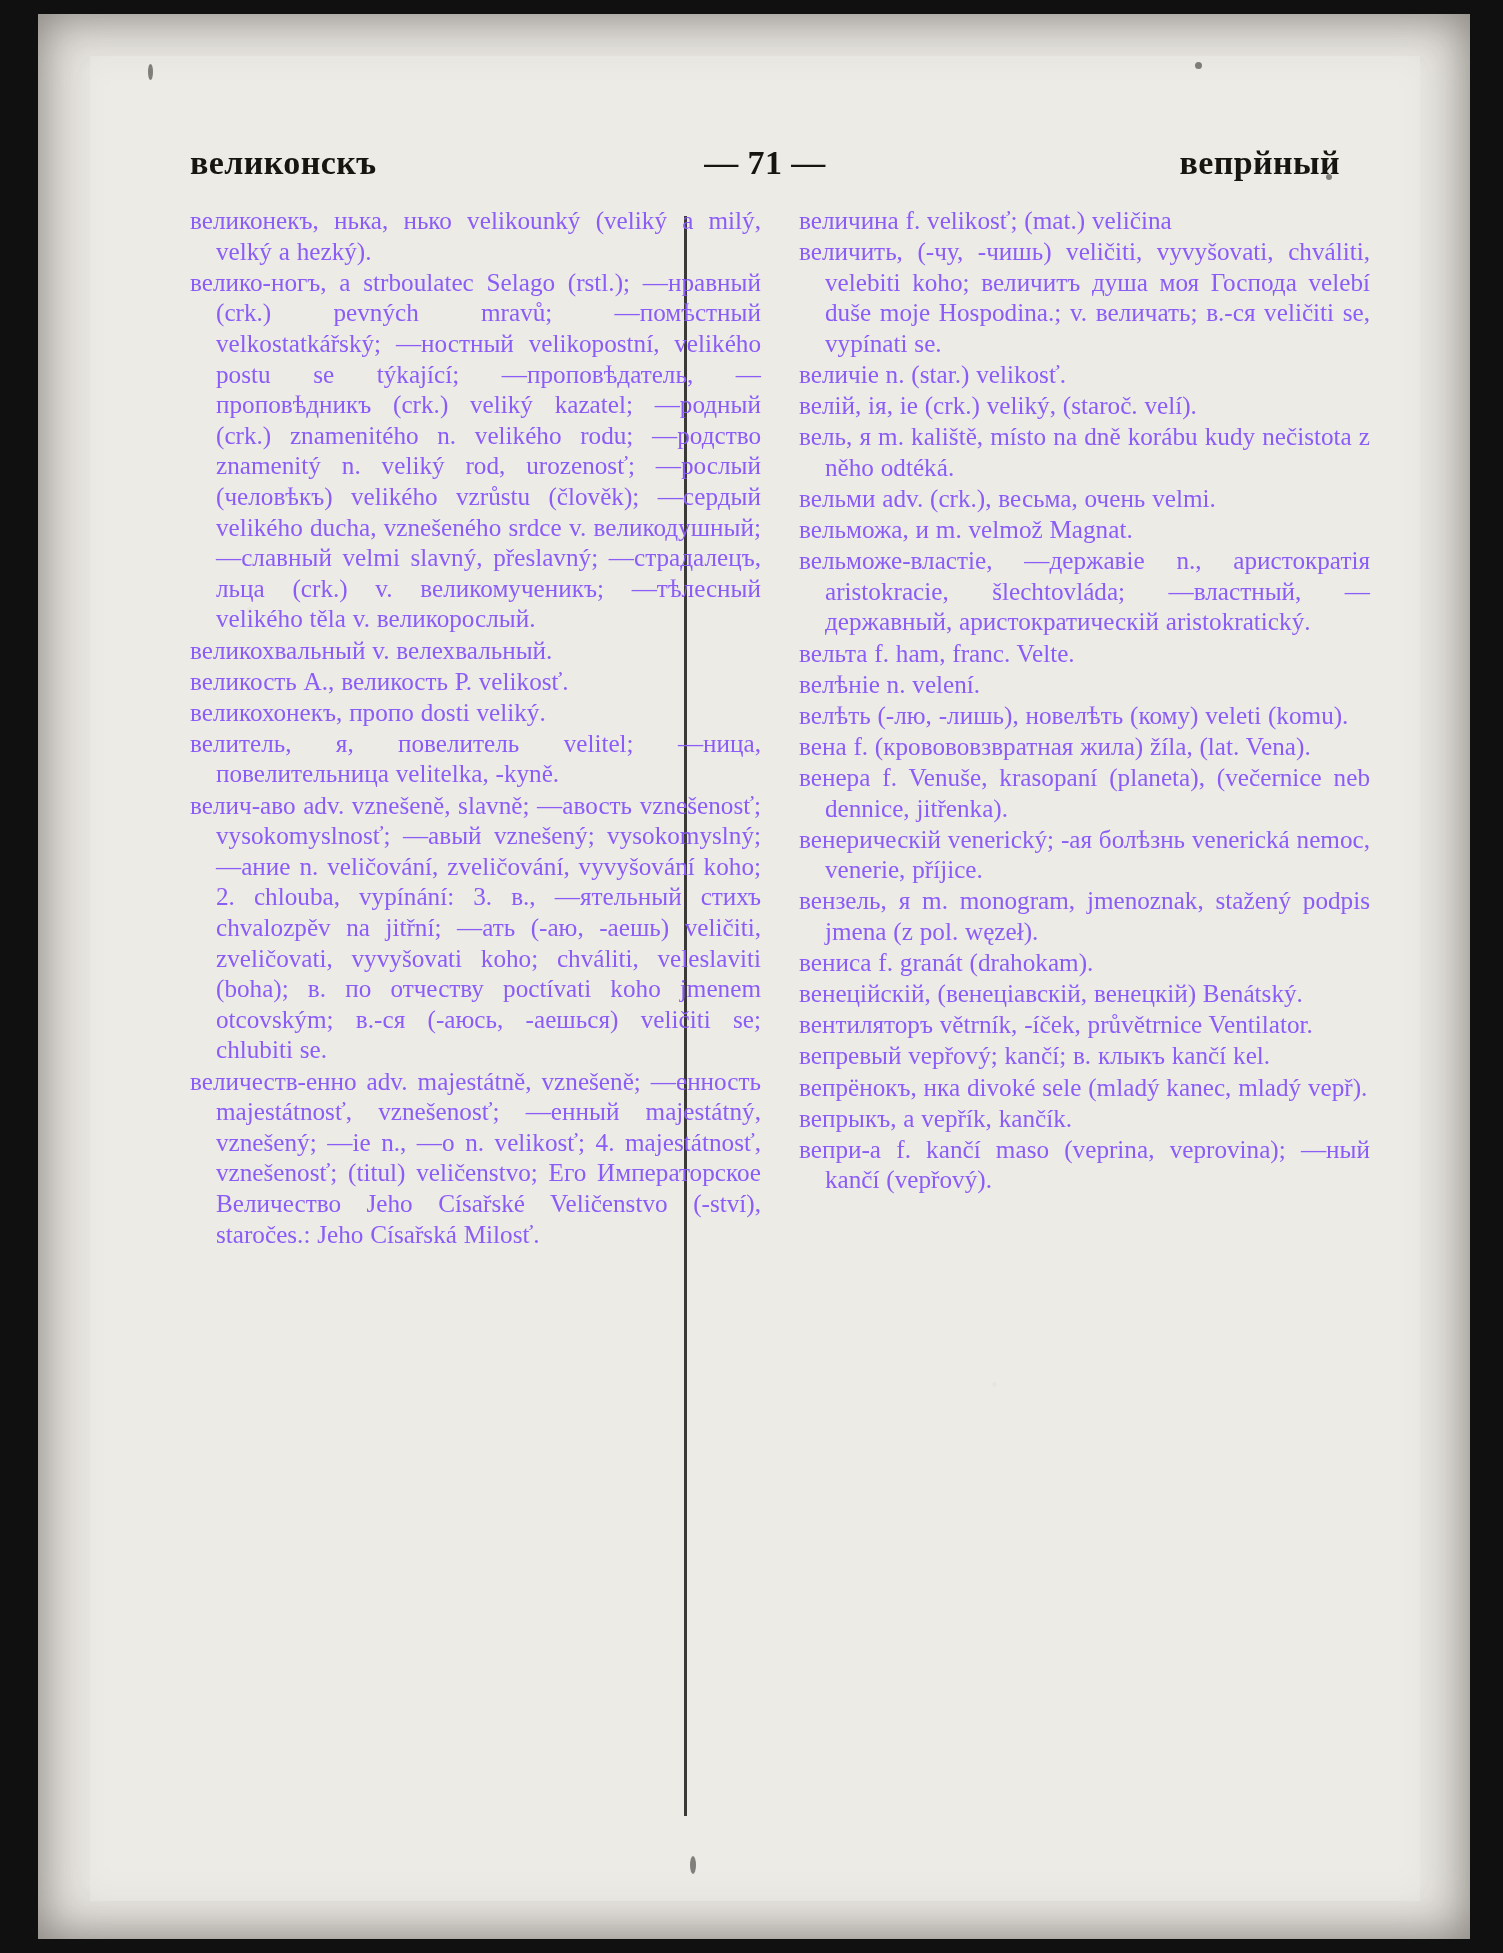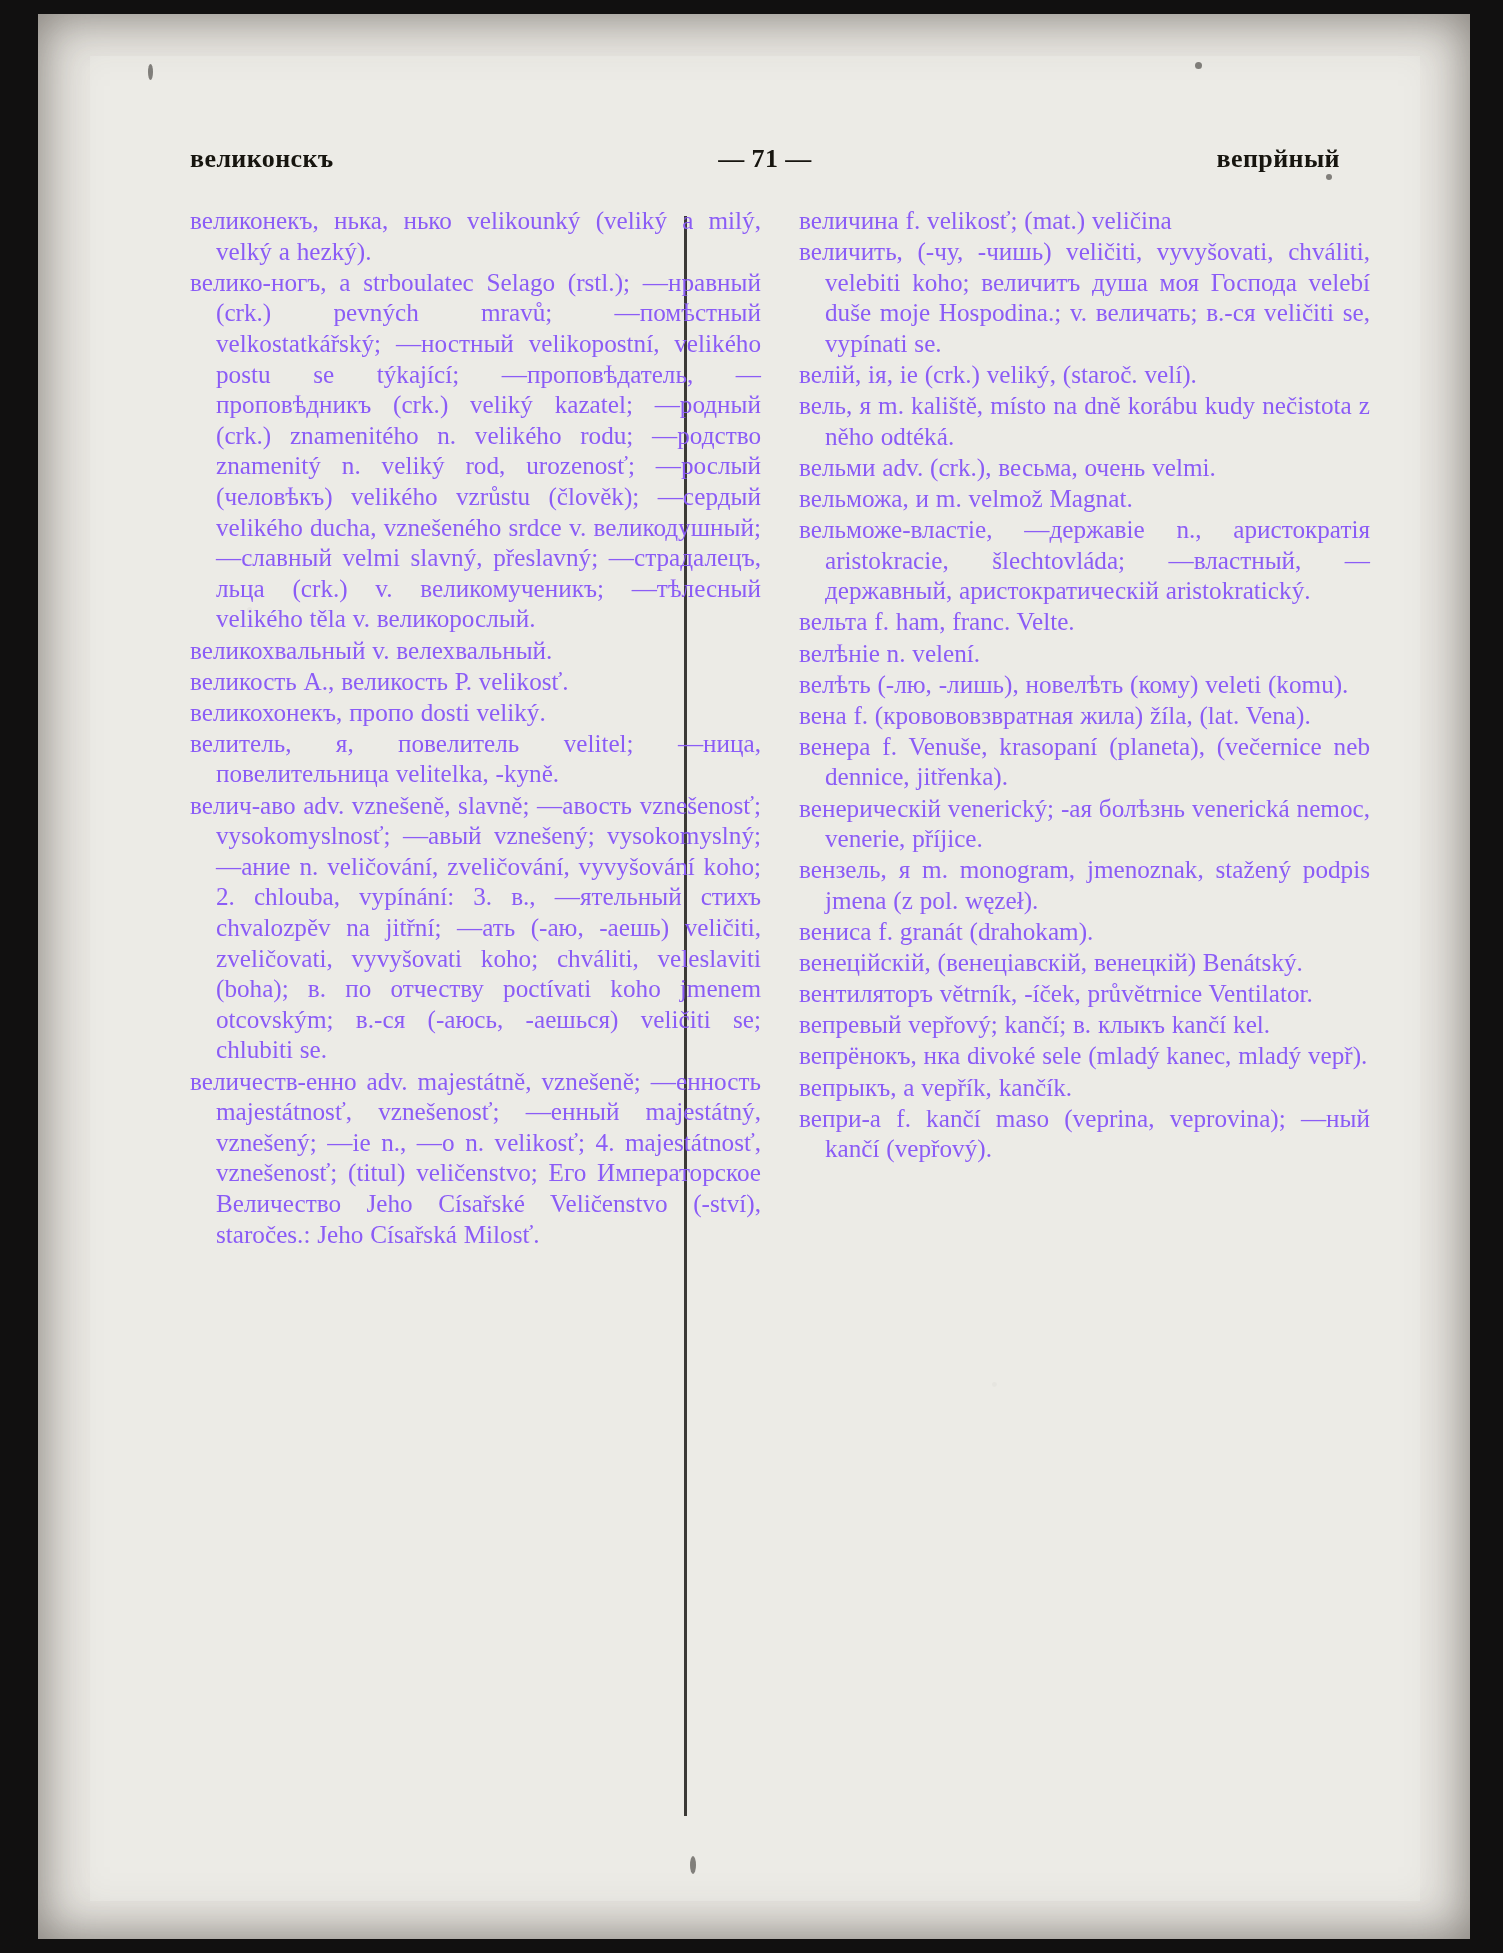--- a/index.html
+++ b/index.html
@@ -45,21 +45,21 @@
 
   
   .runhead {
     position: absolute;
     left: 100px;
     top: 88px;
     width: 1150px;
     display: flex;
     align-items: baseline;
     justify-content: space-between;
-    font-size: 26px;
+    font-size: 34px;
     letter-spacing: 0.4px;
     color: #17150f;
     font-weight: 700;
   }
   .runhead .rh-left { width: 400px; text-align: left; }
   .runhead .rh-mid  { width: 260px; text-align: center; font-weight: 700; }
   .runhead .rh-right{ width: 400px; text-align: right; }
 
   
   .columns {
@@ -139,20 +139,21 @@
           <p class="entry">великость А., великость Р. velikosť.</p>
           <p class="entry">великохонекъ, пропо dosti veliký.</p>
           <p class="entry">велитель, я, повелитель velitel; —ница, повелительница velitelka, -kyně.</p>
           <p class="entry">велич-аво adv. vznešeně, slavně; —авость vznešenosť; vysokomyslnosť; —авый vznešený; vysokomyslný; —ание n. veličování, zveličování, vyvyšování koho; 2. chlouba, vypínání: 3. в., —ятельный стихъ chvalozpěv na jitřní; —ать (-аю, -аешь) veličiti, zveličovati, vyvyšovati koho; chváliti, veleslaviti (boha); в. по отчеству poctívati koho jmenem otcovským; в.-ся (-аюсь, -аешься) veličiti se; chlubiti se.</p>
           <p class="entry">величеств-енно adv. majestátně, vznešeně; —енность majestátnosť, vznešenosť; —енный majestátný, vznešený; —ie n., —o n. velikosť; 4. majestátnosť, vznešenosť; (titul) veličenstvo; Его Императорское Величество Jeho Císařské Veličenstvo (-ství), staročes.: Jeho Císařská Milosť.</p>
         </div>
 
         <div class="col">
           <p class="entry">величина f. velikosť; (mat.) veličina</p>
           <p class="entry">величить, (-чу, -чишь) veličiti, vyvyšovati, chváliti, velebiti koho; величитъ душа моя Господа velebí duše moje Hospodina.; v. величать; в.-ся veličiti se, vypínati se.</p>
+          <p class="entry">величie n. (star.) velikosť.</p>
           <p class="entry">велiй, iя, ie (crk.) veliký, (staroč. velí).</p>
           <p class="entry">вель, я m. kaliště, místo na dně korábu kudy nečistota z něho odtéká.</p>
           <p class="entry">вельми adv. (crk.), весьма, очень velmi.</p>
           <p class="entry">вельможа, и m. velmož Magnat.</p>
           <p class="entry">вельможе-властie, —державie n., аристократiя aristokracie, šlechtovláda; —властный, —державный, аристократическiй aristokratický.</p>
           <p class="entry">вельта f. ham, franc. Velte.</p>
           <p class="entry">велѣнie n. velení.</p>
           <p class="entry">велѣть (-лю, -лишь), новелѣть (кому) veleti (komu).</p>
           <p class="entry">вена f. (кровововзвратная жила) žíla, (lat. Vena).</p>
           <p class="entry">венера f. Venuše, krasopaní (planeta), (večernice neb dennice, jitřenka).</p>

